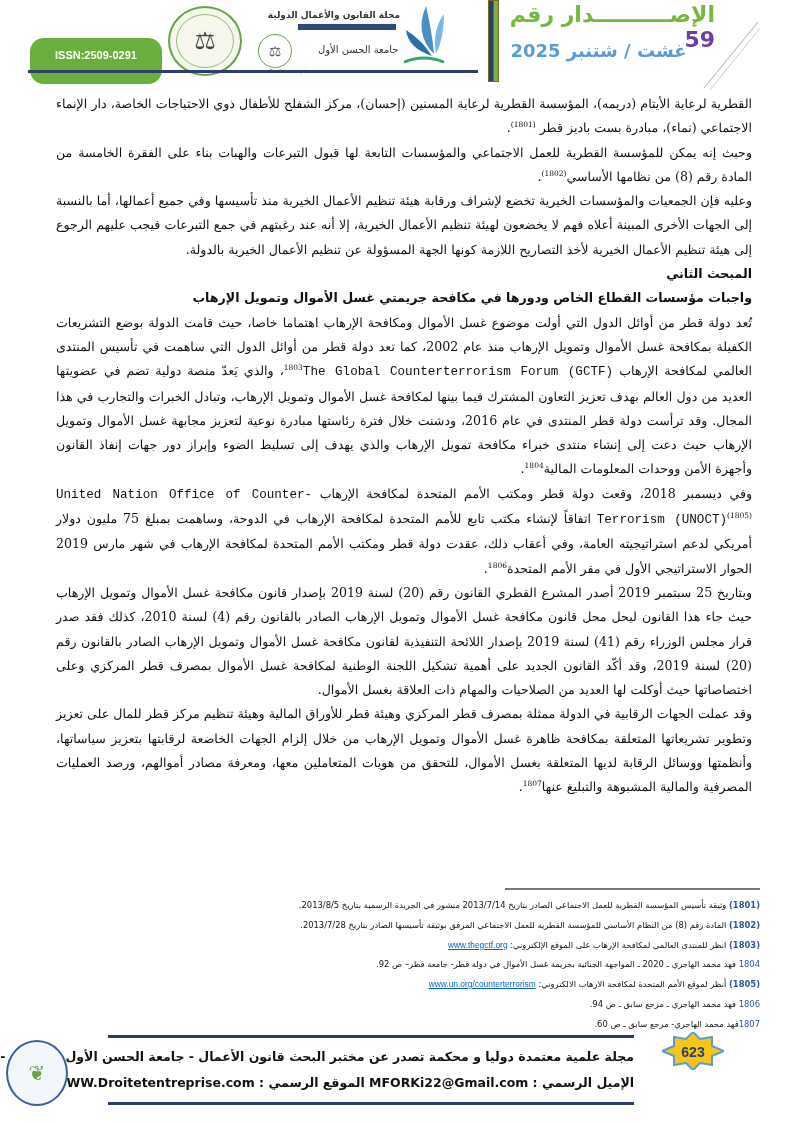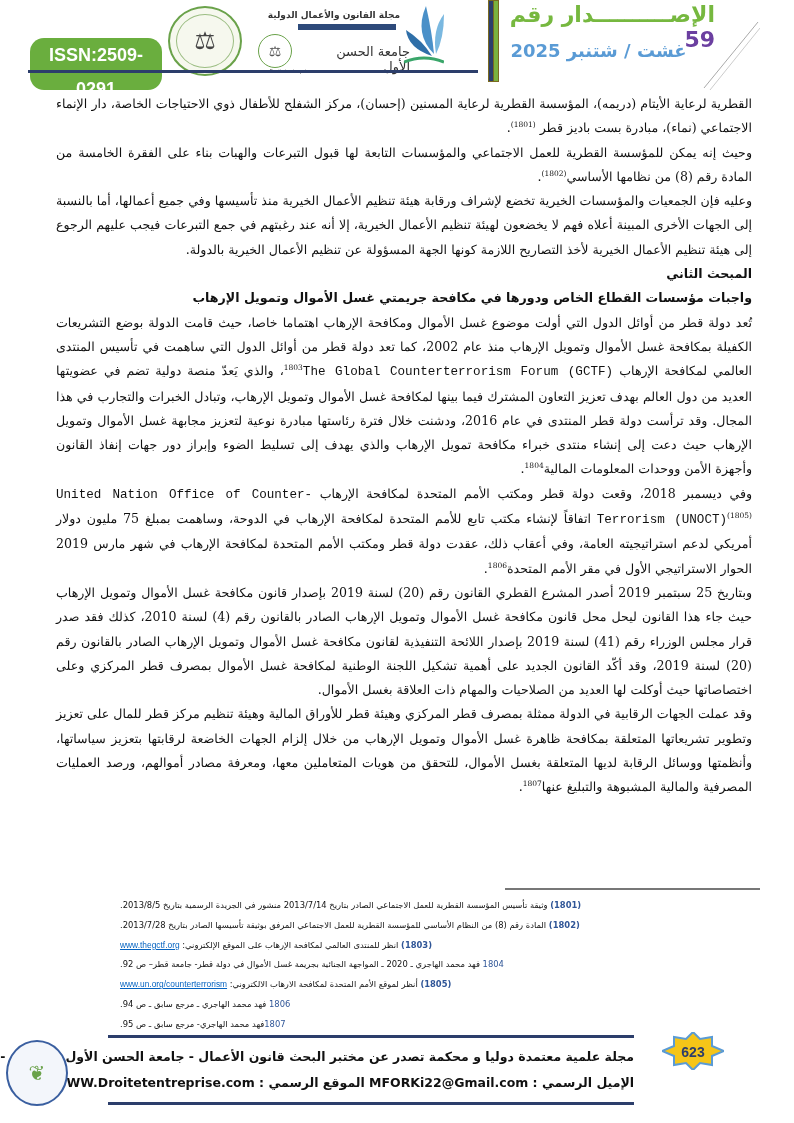--- a/index.html
+++ b/index.html
@@ -1,48 +1,48 @@
 <!DOCTYPE html>
 <html><head>
   <meta charset="utf-8">
   <style>
     html, body { margin:0; padding:0; background:#fff; }
     body { width:794px; height:1123px; position:relative; overflow:hidden; font-family:"DejaVu Sans", sans-serif; color:#111; }
     .abs { position:absolute; }
 
     
-    .issn { left:30px; top:38px; width:132px; height:52px; background:#6aae3e; border-radius:14px; color:#fff; font-family:"Liberation Sans", sans-serif; font-weight:bold; font-size:18px; line-height:34px; text-align:center; }
+    .issn { left:30px; top:38px; width:132px; height:46px; background:#6aae3e; border-radius:14px; color:#fff; font-family:"Liberation Sans", sans-serif; font-weight:bold; font-size:11px; line-height:34px; text-align:center; }
     .seal1 { left:168px; top:6px; width:70px; height:66px; border-radius:50%; border:2px solid #6aa24a; background:#f6f8ee; display:flex; align-items:center; justify-content:center; font-size:24px; color:#444; }
     .seal1 .ring { position:absolute; inset:6px; border-radius:50%; border:1px solid #9bbd82; }
     .journal-logo { left:250px; top:8px; width:160px; height:64px; }
     .journal-logo .jtitle { position:absolute; right:10px; top:2px; font-size:9px; color:#333; direction:rtl; white-space:nowrap; font-weight:bold;margin-left:8px; }
     .journal-logo .jbar { position:absolute; right:14px; top:16px; width:98px; height:6px; background:#2d4a7a; }
     .journal-logo .seal2 { position:absolute; left:8px; top:26px; width:32px; height:32px; border-radius:50%; border:1px solid #6aa24a; font-size:14px; text-align:center; line-height:32px; color:#555; }
-    .journal-logo .univ { position:absolute; left:68px; top:36px; font-size:13px; color:#333; direction:rtl; }
+    .journal-logo .univ { position:absolute; left:68px; top:36px; font-size:10px; color:#333; direction:rtl; }
     .journal-logo .site { position:absolute; left:6px; top:60px; font-size:5px; color:#444; }
     .leaves { left:404px; top:4px; width:40px; height:62px; }
     .header-rule { left:28px; top:70px; width:450px; height:3px; background:#2c3e6b; }
     .vbar1 { left:488px; top:0; width:4px; height:80px; background:#2c3e6b; border:1px solid #7a6a20; }
     .vbar2 { left:493px; top:0; width:4px; height:80px; background:#7ab23f; border:1px solid #7a6a20; }
     .issue-line { left:505px; top:2px; width:210px; height:30px; direction:rtl; text-align:right; font-size:22px; font-weight:bold; }
     .issue-line .lbl { color:#76b83f; }
     .issue-line .num { color:#6b3fa0;margin-left:12px; }
     .date-line { left:496px; top:40px; width:205px; direction:rtl; text-align:center; font-size:18px; font-weight:bold; color:#5a9bd5; white-space:nowrap; }
     .diag { left:700px; top:20px; width:60px; height:70px; }
 
     
     .content { left:56px; top:92px; width:696px; direction:rtl; text-align:justify; font-family:"DejaVu Serif", serif; font-size:12.6px; line-height:24.3px; }
     .content p { margin:0; }
     .content .heading { font-weight:bold; font-family:"DejaVu Sans", sans-serif; font-size:12.6px; }
     .content sup, .fn sup { font-size:7.5px; line-height:0; }
     .ltr { direction:ltr; unicode-bidi:embed; font-family:Liberation Mono, monospace; }
 
     
     .fn-rule { left:505px; top:888px; width:255px; height:2px; background:#777; }
-    .footnotes { left:120px; top:896px; width:640px; direction:rtl; text-align:left; font-size:8.4px; line-height:19.8px; font-family:"DejaVu Sans", sans-serif; }
+    .footnotes { left:120px; top:896px; width:640px; direction:rtl; text-align:right; font-size:8.4px; line-height:19.8px; font-family:"DejaVu Sans", sans-serif; }
     .footnotes .fn { margin:0; white-space:nowrap; }
     .fn .ref { color:#2f5597; font-weight:bold; }
     .fn .ref.plain { font-weight:normal; }
     .fn a { color:#0563c1; text-decoration:underline; font-family:"Liberation Sans", sans-serif; }
 
     
     .badge { left:662px; top:1032px; width:62px; height:38px; }
     .f-rule1 { left:108px; top:1035px; width:526px; height:3px; background:#2c3e6b; }
     .f-rule2 { left:108px; top:1102px; width:526px; height:3px; background:#2c3e6b; }
     .f-line1 { left:108px; top:1049px; width:526px; direction:rtl; text-align:right; font-size:12.5px; font-weight:bold; color:#111; white-space:nowrap; }
@@ -101,21 +101,21 @@
 </div>
 
 <div class="abs fn-rule"></div>
 <div class="abs footnotes">
   <p class="fn"><span class="ref">(1801)</span><span> وثيقة تأسيس المؤسسة القطرية للعمل الاجتماعي الصادر بتاريخ 2013/7/14 منشور في الجريدة الرسمية بتاريخ 2013/8/5.</span></p>
   <p class="fn"><span class="ref">(1802)</span><span> المادة رقم (8) من النظام الأساسي للمؤسسة القطرية للعمل الاجتماعي المرفق بوثيقة تأسيسها الصادر بتاريخ 2013/7/28.</span></p>
   <p class="fn"><span class="ref">(1803)</span><span> انظر للمنتدى العالمي لمكافحة الإرهاب على الموقع الإلكتروني: </span><a>www.thegctf.org</a></p>
   <p class="fn"><span class="ref plain">1804</span><span>  فهد محمد الهاجري ـ 2020 ـ المواجهة الجنائية بجريمة غسل الأموال في دولة قطر- جامعة قطر– ص 92.</span></p>
   <p class="fn"><span class="ref">(1805)</span><span> أنظر لموقع الأمم المتحدة لمكافحة الارهاب الالكتروني: </span><a>www.un.org/counterterrorism</a></p>
   <p class="fn"><span class="ref plain">1806</span><span>  فهد محمد الهاجري ـ مرجع سابق ـ ص 94.</span></p>
-  <p class="fn"><span class="ref plain">1807</span><span>فهد محمد الهاجري- مرجع سابق ـ ص 95.</span></p>
+  <p class="fn"><span class="ref plain">1807</span><span>فهد محمد الهاجري- مرجع سابق ـ ص 60.</span></p>
 </div>
 
 <svg class="abs badge" viewBox="0 0 62 38">
   <polygon points="31,0 38,7 50,5 50,14 62,19 50,24 50,33 38,31 31,38 24,31 12,33 12,24 0,19 12,14 12,5 24,7" fill="#f5c518" stroke="#5a9bd5" stroke-width="2"></polygon>
   <text x="31" y="25" text-anchor="middle" font-family="Liberation Sans, sans-serif" font-weight="bold" font-size="14" fill="#2c3e6b">623</text>
 </svg>
 <div class="abs f-rule1"></div>
 <div class="abs f-line1">مجلة علمية معتمدة  دوليا و محكمة تصدر عن مختبر البحث قانون الأعمال - جامعة الحسن الأول - سطات - المغرب</div>
 <div class="abs f-line2">الإميل الرسمي :  MFORKi22@Gmail.com  الموقع الرسمي : WWW.Droitetentreprise.com</div>
 <div class="abs f-rule2"></div>

